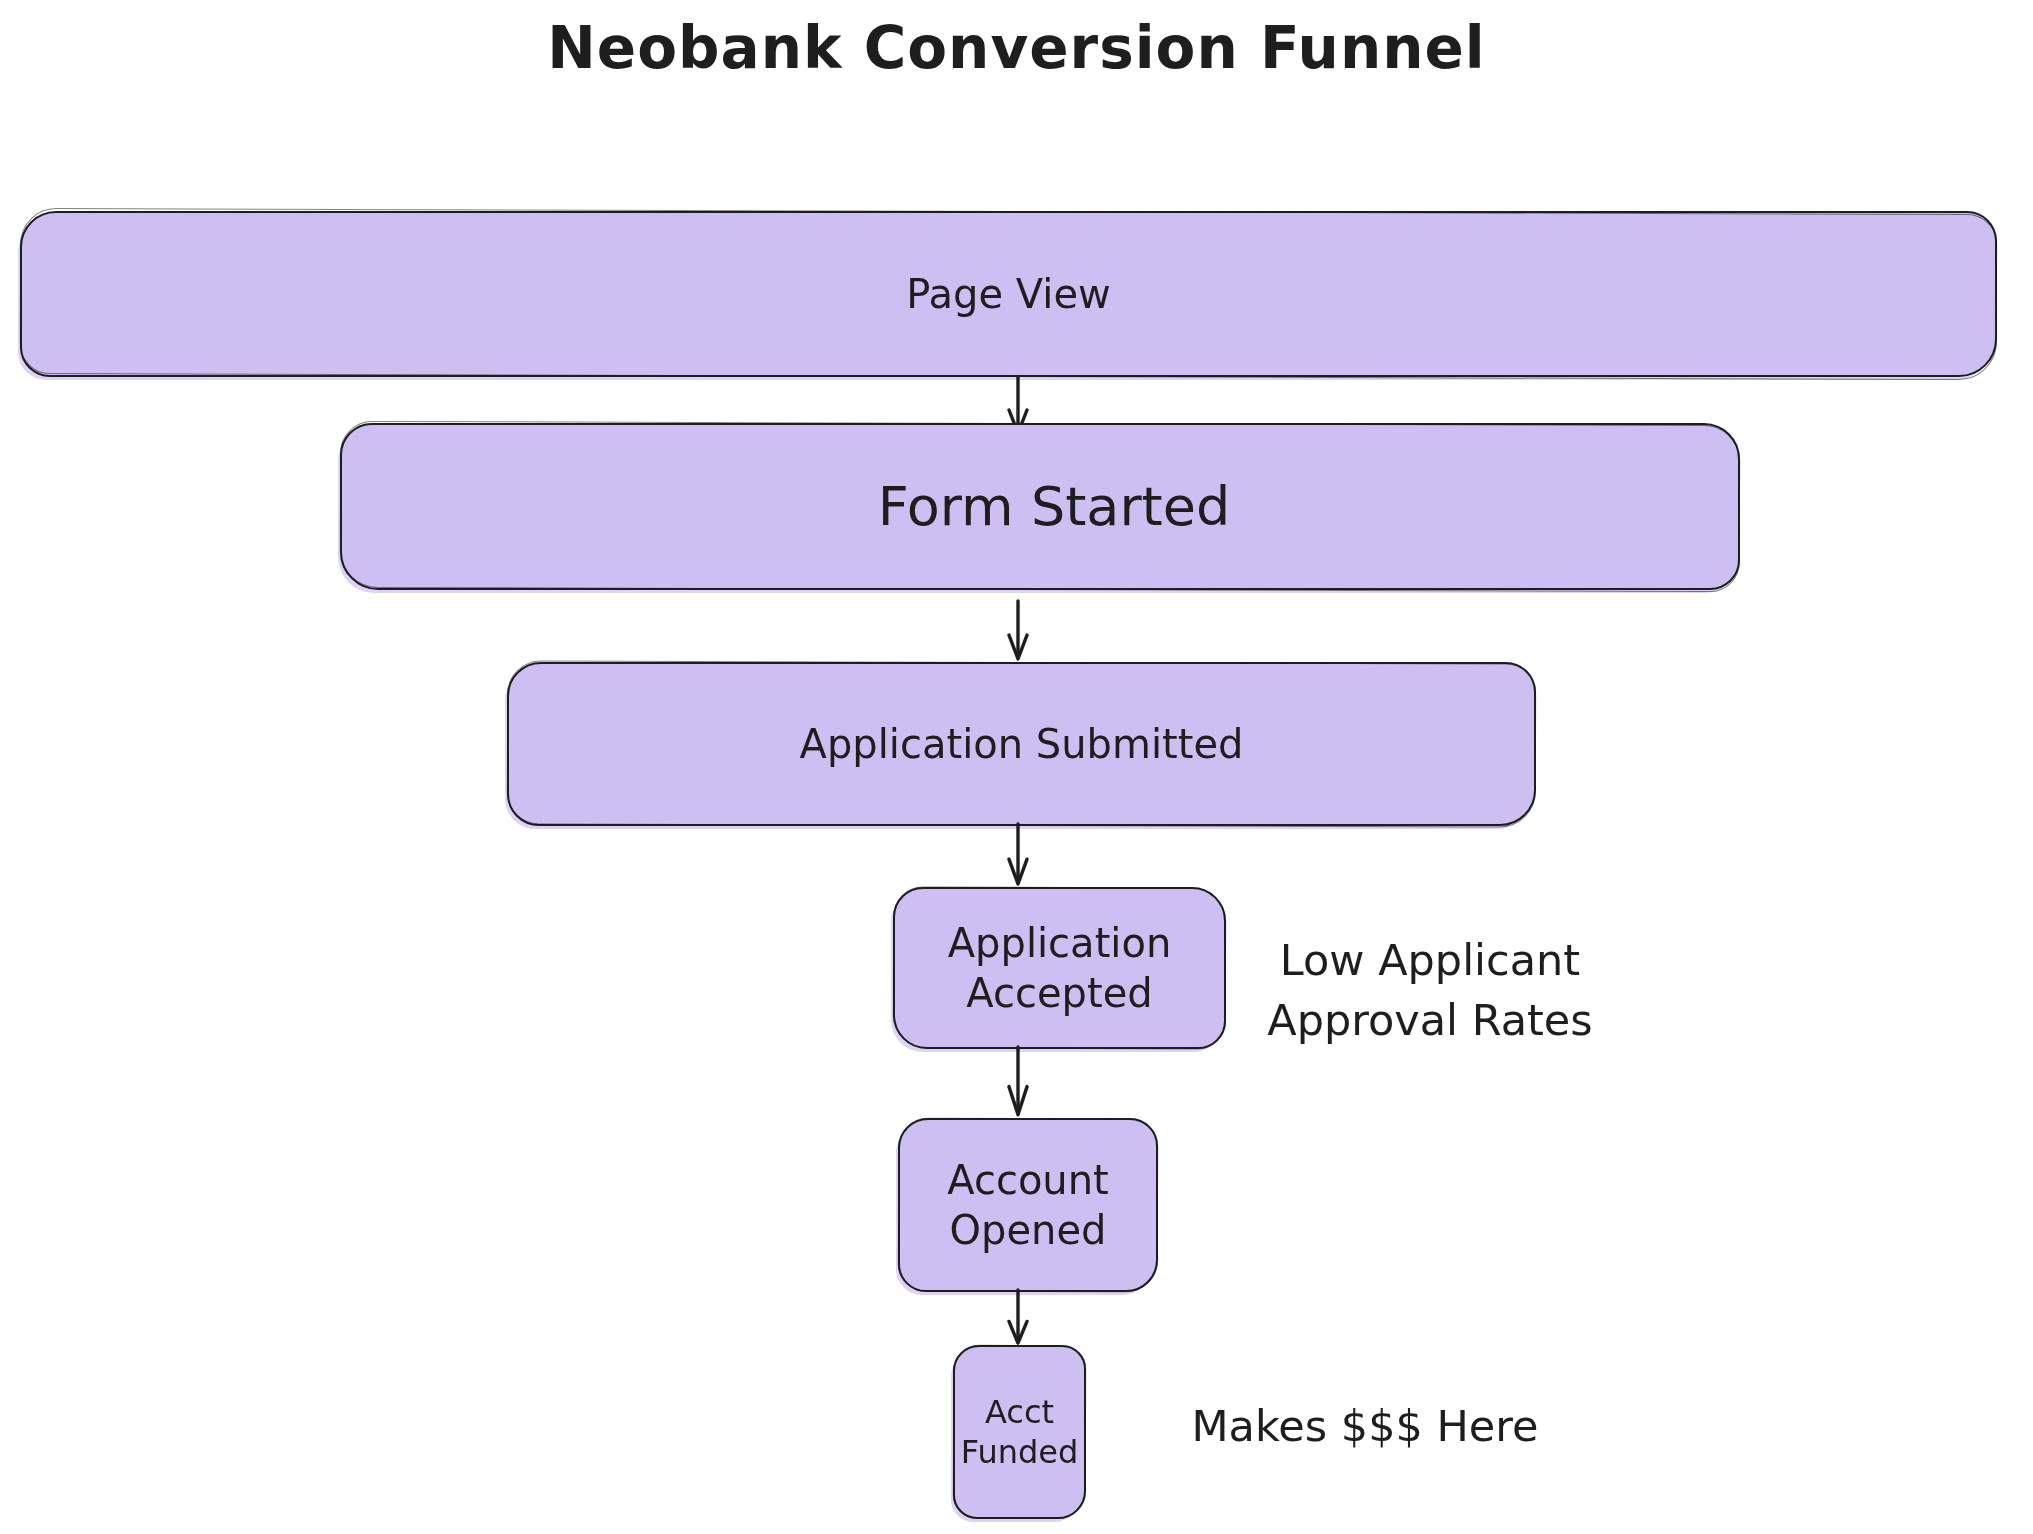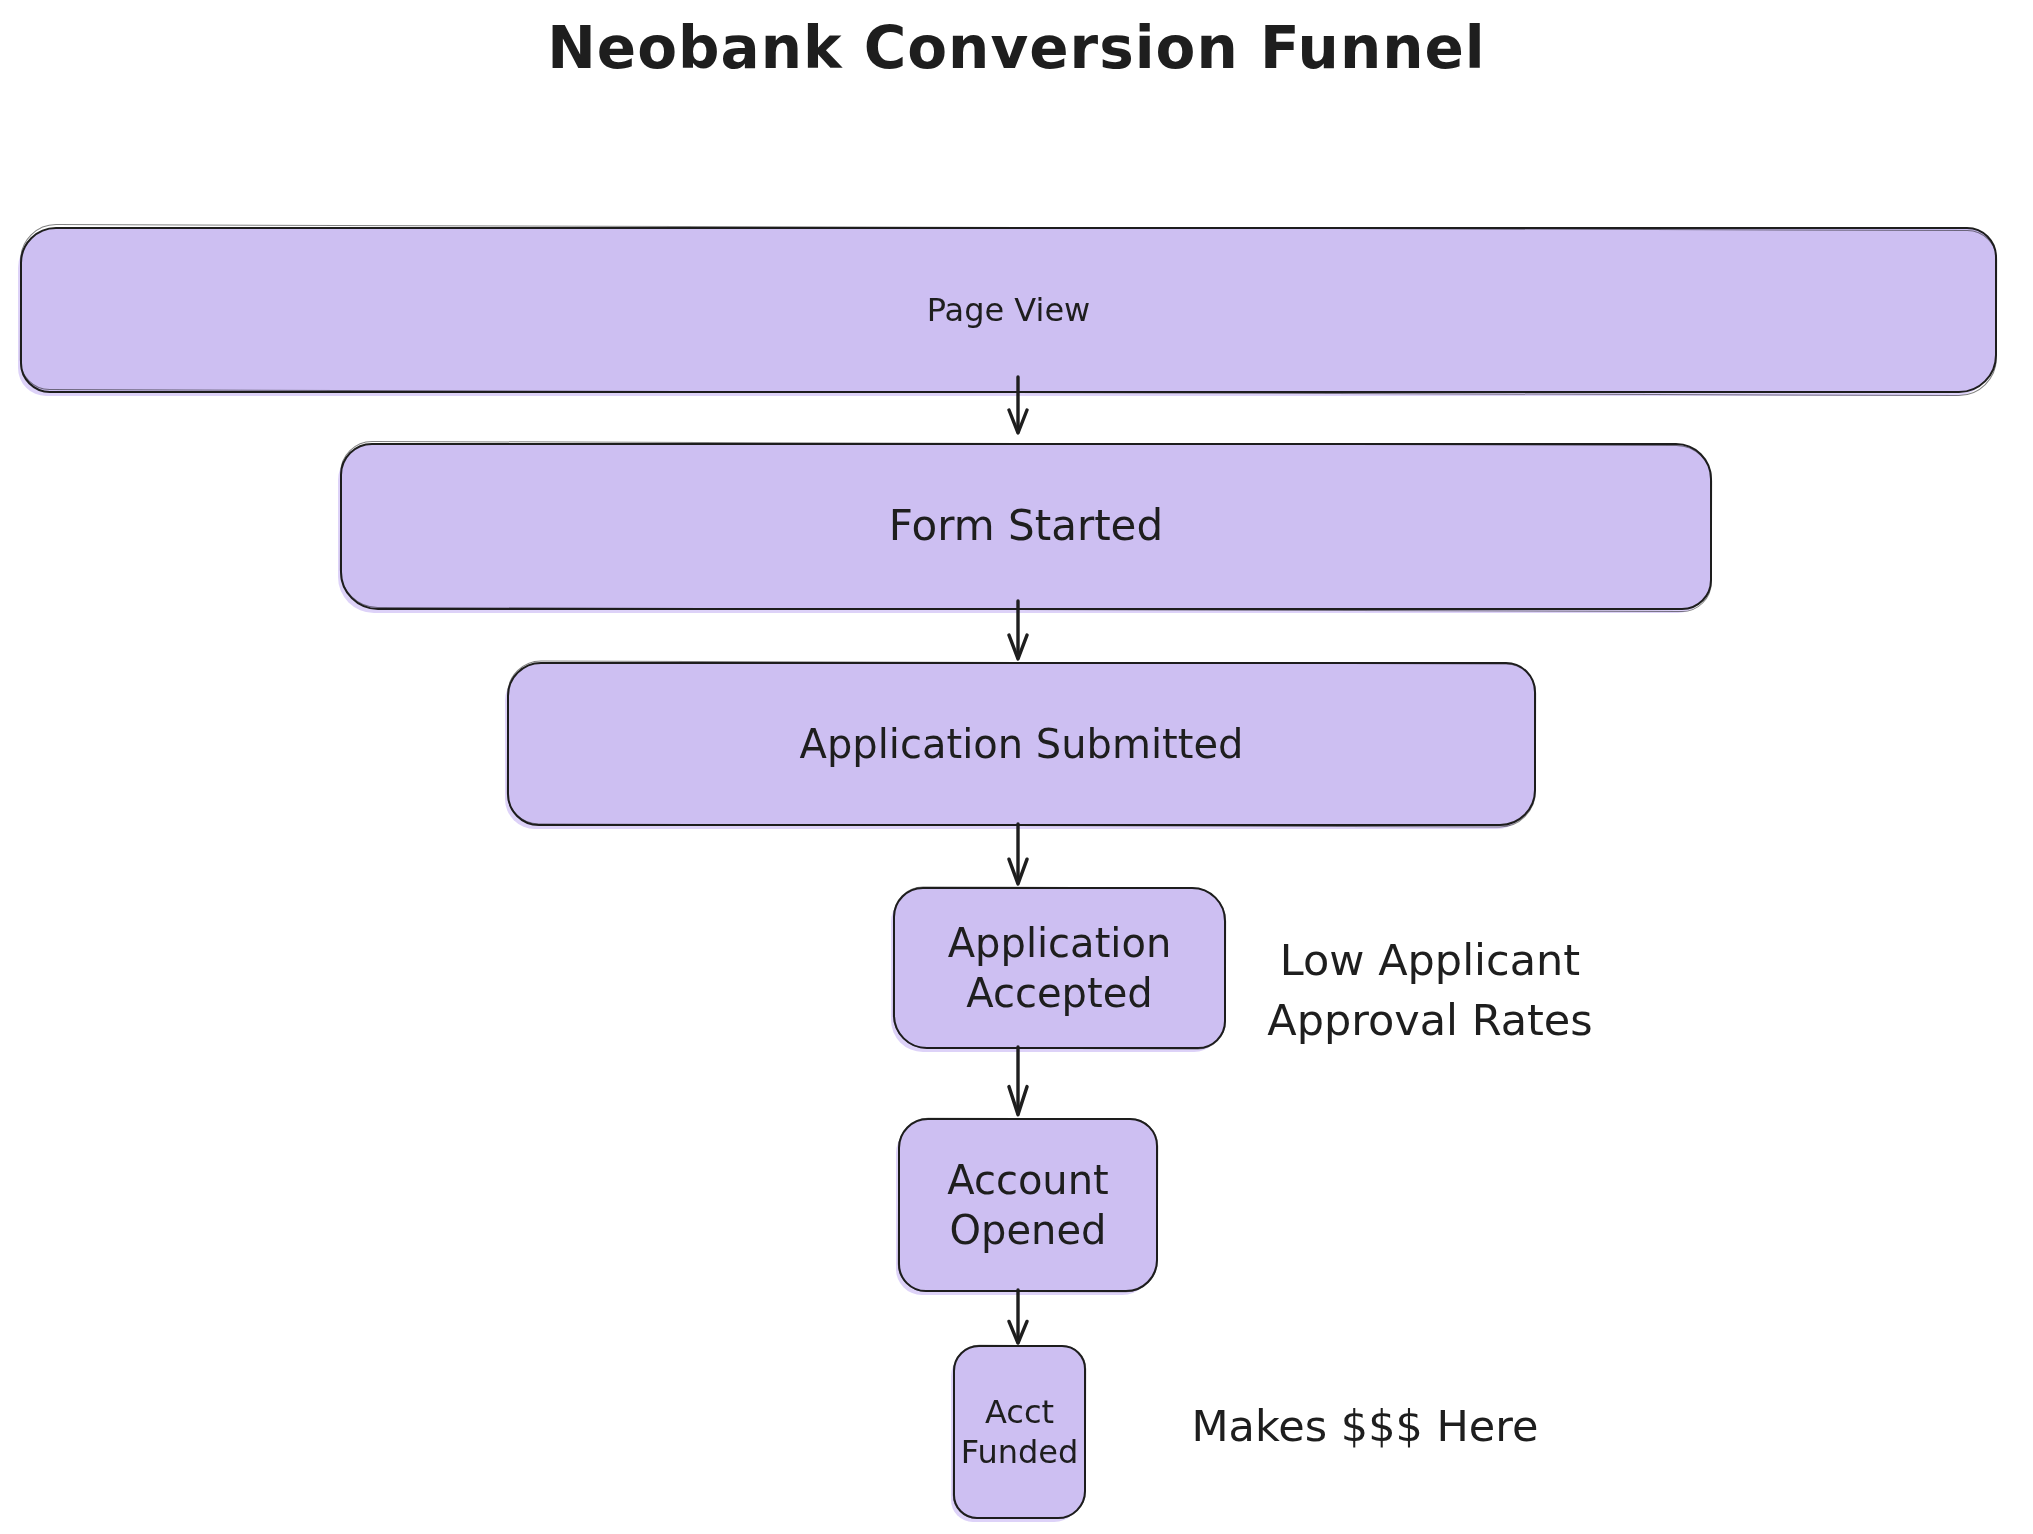--- a/index.html
+++ b/index.html
@@ -37,22 +37,22 @@
     border:1.6px solid var(--box-border);
     border-radius:inherit;
     transform:rotate(0.18deg);
     opacity:.55;pointer-events:none;
   }
   .stage-label{
     white-space:pre-line;
     line-height:1.25;
     font-weight:500;
   }
-  .s1{left:20px;  top:227px; width:1973px;height:162px;border-radius:36px 30px 38px 30px;font-size:32px;}
-  .s2{left:340px; top:443px; width:1368px;height:163px;border-radius:32px 36px 30px 38px;font-size:42px;}
+  .s1{left:20px;  top:211px; width:1973px;height:162px;border-radius:36px 30px 38px 30px;font-size:40px;}
+  .s2{left:340px; top:423px; width:1368px;height:163px;border-radius:32px 36px 30px 38px;font-size:54px;padding-left:28px;}
   .s3{left:507px; top:662px; width:1025px;height:160px;border-radius:34px 30px 36px 32px;font-size:40px;text-align:right;}
   .s4{left:893px; top:887px; width:329px; height:158px;border-radius:30px 34px 28px 34px;font-size:40px;}
   .s5{left:898px; top:1118px;width:256px; height:170px;border-radius:30px 28px 32px 28px;font-size:40px;}
   .s6{left:953px; top:1345px;width:129px; height:170px;border-radius:26px 24px 28px 24px;font-size:32px;}
   .arrow{
     position:absolute;width:24px;overflow:visible;
   }
   .arrow line,.arrow polyline{
     stroke:var(--box-border);stroke-width:3.4;fill:none;
     stroke-linecap:round;stroke-linejoin:round;

